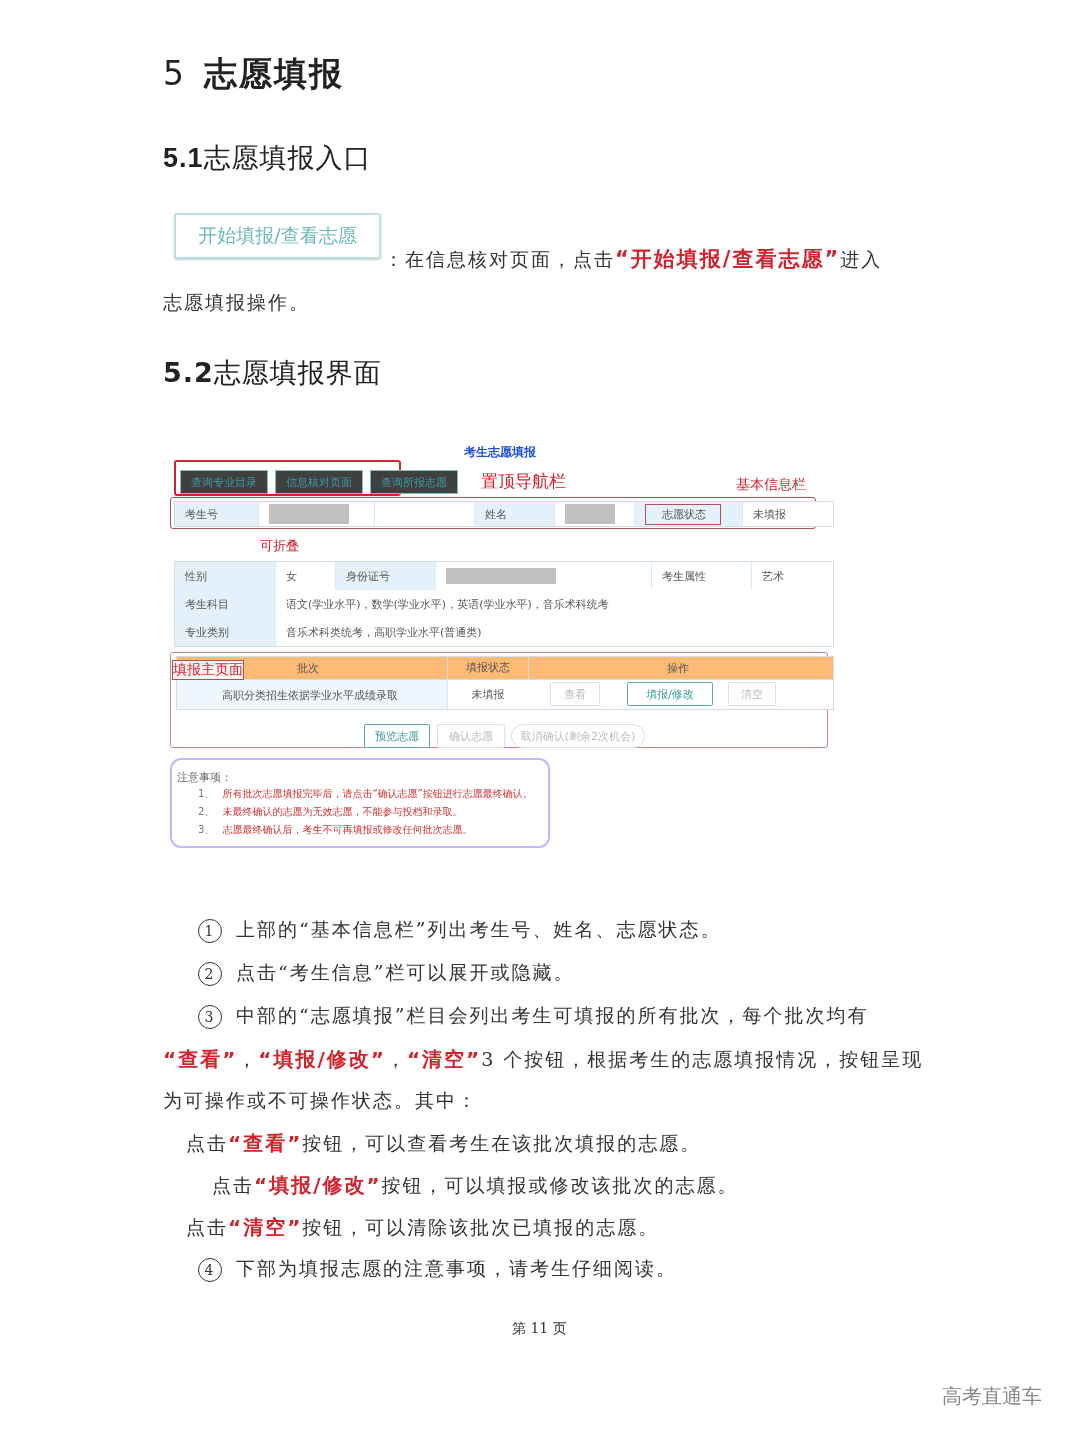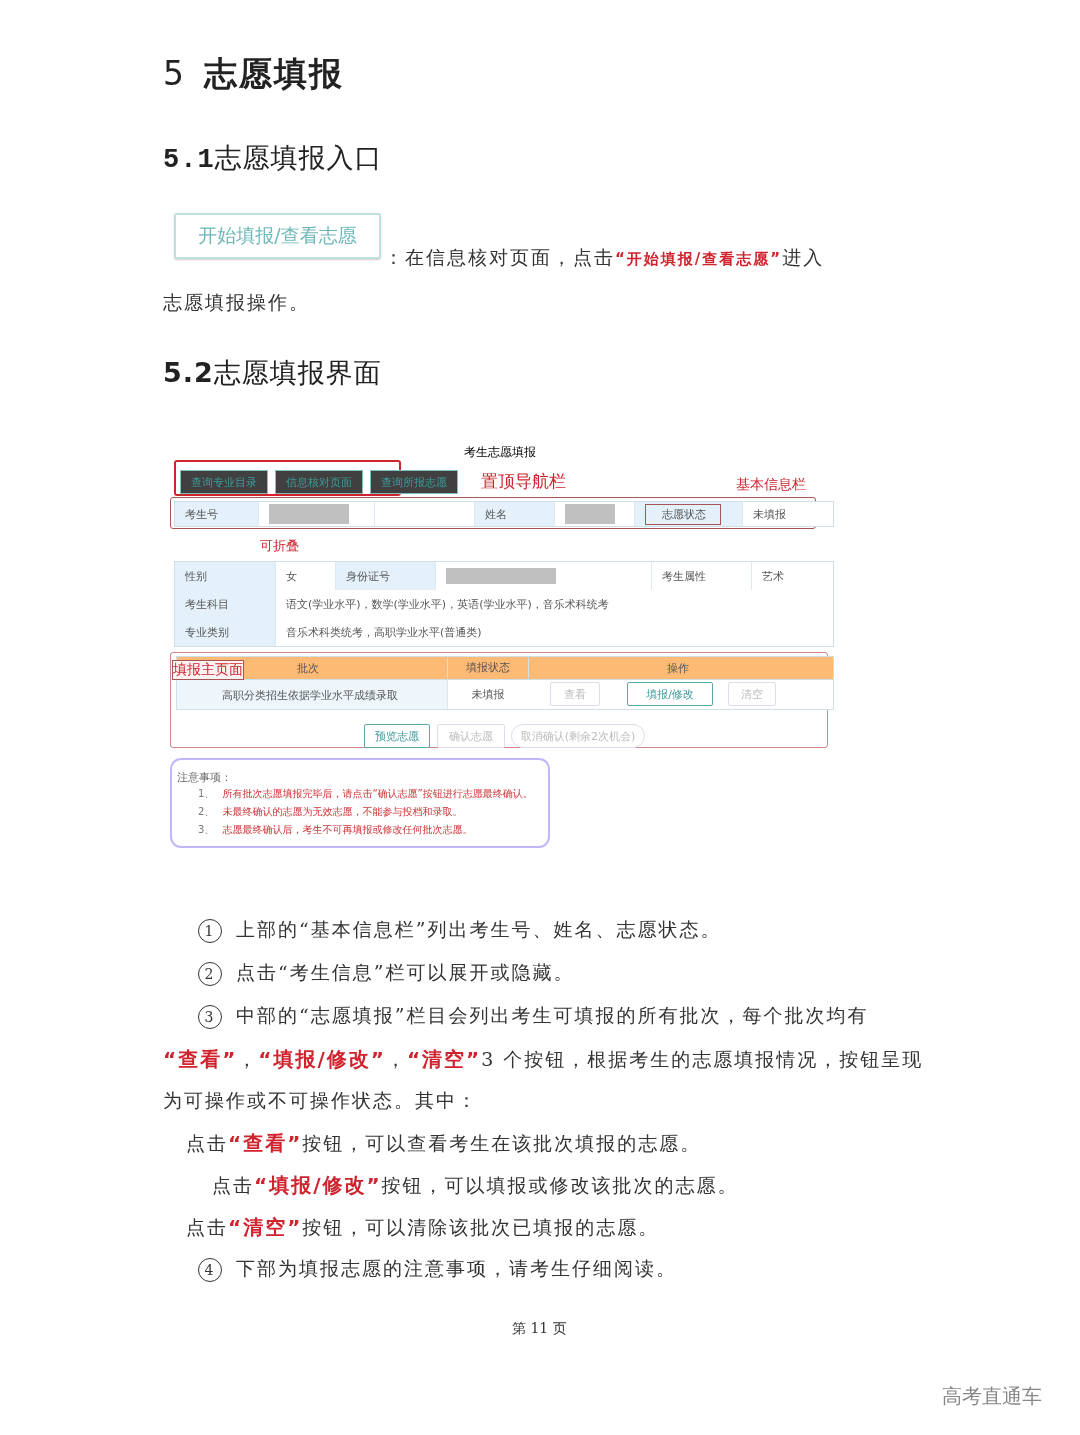--- a/index.html
+++ b/index.html
@@ -1,31 +1,31 @@
 <!DOCTYPE html>
 <html><head>
 <meta charset="utf-8">
 <style>
   html, body { margin: 0; padding: 0; background: #ffffff; }
   body { width: 1080px; height: 1435px; position: relative; overflow: hidden;
          font-family: "DejaVu Serif", serif; color: #222; }
   .abs { position: absolute; }
   .h1 { left: 163px; top: 52px; font-size: 33px; font-weight: bold; letter-spacing: 2px; font-family: "DejaVu Sans", sans-serif; }
   .h1 .num { font-weight: normal; margin-right: 18px; }
-  .h2 { left: 163px; top: 140px; font-size: 27px; font-family: Liberation Mono, monospace; letter-spacing: 1px; }
+  .h2 { left: 163px; top: 140px; font-size: 27px; font-family: Liberation Sans, sans-serif; letter-spacing: 1px; }
   .h2b { left: 163px; top: 355px; font-size: 27px; font-family: "DejaVu Sans", sans-serif; letter-spacing: 1px; }
   .h2 .n, .h2b .n { font-weight: bold; }
   .start-btn { left: 174px; top: 213px; width: 203px; height: 42px; border: 2px solid #bfe0e0;
                border-radius: 3px; color: #6fb8b8; font-family: "DejaVu Sans", sans-serif; font-size: 19px;
                display: flex; align-items: center; justify-content: center; background:#fff; box-shadow: 0 1px 2px #ccc; }
   .para { font-size: 19px; letter-spacing: 2px; color: #333; }
   .red { color: #d0232e; font-weight: bold; font-family: "DejaVu Sans", sans-serif; }
   
   .shot { left: 168px; top: 440px; width: 666px; height: 410px; font-family: "DejaVu Sans", sans-serif; font-size: 11px; color: #555; }
-  .shot-title { position:absolute; left: 296px; top: 4px; font-size: 12px; font-weight: normal; color: #000000; }
+  .shot-title { position:absolute; left: 296px; top: 4px; font-size: 12px; font-weight: bold; color: #1d4ed8; }
   .redbox { position:absolute; border: 2px solid #d0232e; border-radius: 3px; }
   .thinred { position:absolute; border: 1px solid #d44; border-radius: 3px; }
   .navbtn { position:absolute; top: 31px; height: 22px; border: 1px solid #7fbfbf; color: #3f9a9a; font-size: 11px;
             display:flex; align-items:center; justify-content:center; background:#404040; }
   .anno { position:absolute; color: #d0232e; font-size: 16px; }
   .row { position:absolute; display:flex; border: 1px solid #cfe0ea; background:#fff; }
   .cell { display:flex; align-items:center; padding-left: 10px; box-sizing: border-box; border-right: 1px solid #dde8ef; height: 100%; }
   .lab { background: #e4f1fa; }
   .mask { background: #c0c0c0; height: 20px; }
   .btn-s { position:absolute; height: 22px; border: 1px solid #dde; color:#bbb; font-size:11px; display:flex; align-items:center; justify-content:center; background:#fff; border-radius:2px; }
@@ -45,21 +45,21 @@
   <span class="num">5</span><span>志愿填报</span>
 </div>
 
 <div class="abs h2">
   <span class="n">5.1</span><span>志愿填报入口</span>
 </div>
 
 <div class="abs start-btn">开始填报/查看志愿</div>
 
 <div class="abs para" style="left:384px; top:245px;">
-  <span>：在信息核对页面，点击</span><span class="red" style="font-size:15px;">“开始填报/查看志愿”</span><span>进入</span>
+  <span>：在信息核对页面，点击</span><span class="red" style="font-size:21px;">“开始填报/查看志愿”</span><span>进入</span>
 </div>
 <div class="abs para" style="left:163px; top:290px;">志愿填报操作。</div>
 
 <div class="abs h2b">
   <span class="n">5.2</span><span>志愿填报界面</span>
 </div>
 
 <div class="abs shot">
   <div class="shot-title">考生志愿填报</div>
 

